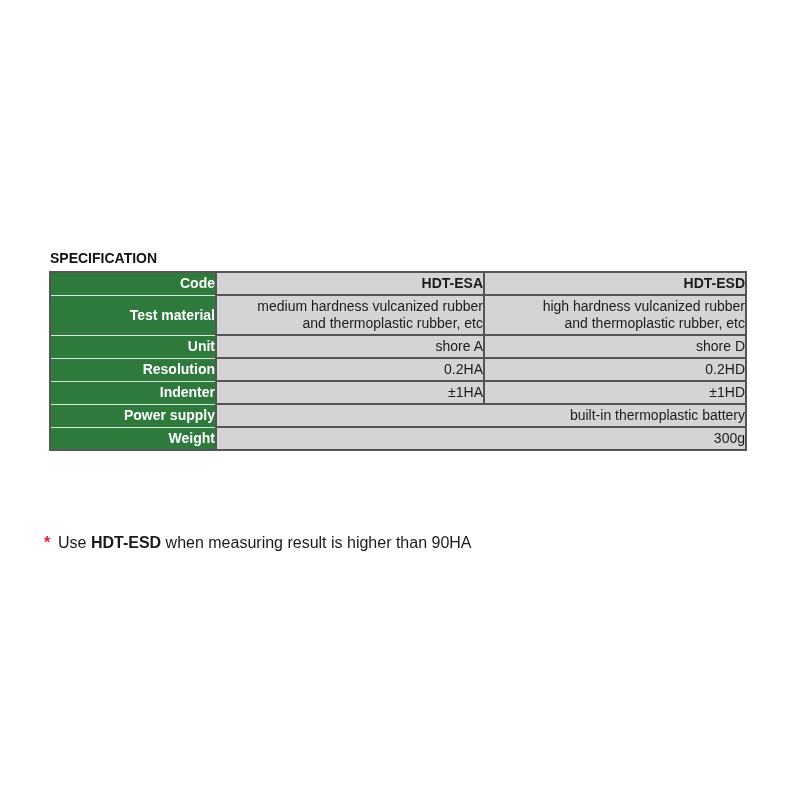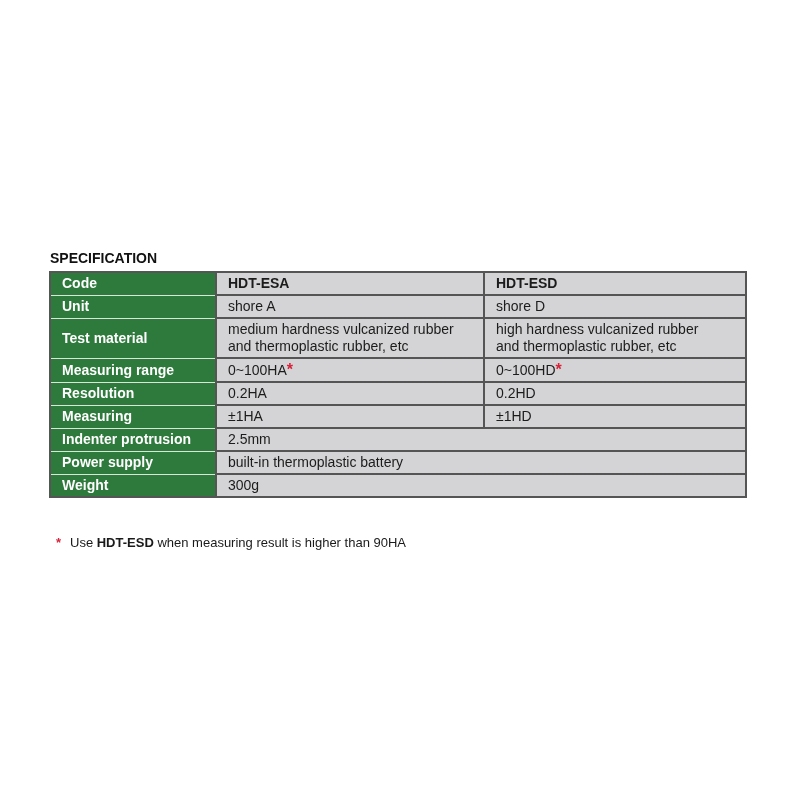--- a/index.html
+++ b/index.html
@@ -13,33 +13,33 @@
     }
     .spec-table {
       position: absolute; left: 49px; top: 271px; width: 696px;
       border-collapse: collapse; table-layout: fixed;
     }
     .spec-table col.c1 { width: 166px; }
     .spec-table col.c2 { width: 268px; }
     .spec-table col.c3 { width: 262px; }
     .spec-table td {
       font-size: 14px; line-height: 17px; padding: 2px 0 2px 11px;
-      border: 2px solid #555; vertical-align: middle; height: 17px;
+      border: 2px solid #555; vertical-align: middle; height: 17px; text-align: right;
     }
     .spec-table td.label {
       background: #2e7a3c; color: #ffffff; font-weight: bold;
       border-color: #d8e8d8 #555 #d8e8d8 #555; border-width: 1px 2px 1px 2px;
     }
     .spec-table tr:first-child td.label { border-top: 2px solid #555; }
     .spec-table tr:last-child td.label { border-bottom: 2px solid #555; }
     .spec-table td.val { background: #d4d4d6; color: #1c1c1c; }
     .spec-table td.head { font-weight: bold; }
     .star { color: #d8223a; font-weight: bold; font-size: 16px; }
     .notes {
-      position: absolute; left: 56px; top: 534px; font-size: 13px; line-height: 18px; color: #1a1a1a;
+      position: absolute; left: 44px; top: 534px; font-size: 16px; line-height: 18px; color: #1a1a1a;
     }
     .note-line { white-space: nowrap; }
     .note-star { color: #d8223a; font-weight: bold; display: inline-block; width: 14px; }
     .note-indent { display: inline-block; width: 14px; }
     b { font-weight: bold; }
   </style>
 </head>
 <body>
 
 <div class="title">SPECIFICATION</div>
@@ -50,53 +50,44 @@
       <col class="c2">
       <col class="c3">
     </colgroup>
   <tbody>
       <tr>
     <td class="label">Code</td>
     <td class="val head">HDT-ESA</td>
     <td class="val head">HDT-ESD</td>
   </tr>
   <tr>
-    <td class="label">Unit</td>
-    <td class="val">shore A</td>
-    <td class="val">shore D</td>
-  </tr>
-  <tr>
     <td class="label">Test material</td>
     <td class="val">
       <div>medium hardness vulcanized rubber</div>
       <div>and thermoplastic rubber, etc</div>
     </td>
     <td class="val">
       <div>high hardness vulcanized rubber</div>
       <div>and thermoplastic rubber, etc</div>
     </td>
   </tr>
   <tr>
-    <td class="label">Measuring range</td>
-    <td class="val"><span>0~100HA</span><span class="star">*</span></td>
-    <td class="val"><span>0~100HD</span><span class="star">*</span></td>
+    <td class="label">Unit</td>
+    <td class="val">shore A</td>
+    <td class="val">shore D</td>
   </tr>
   <tr>
     <td class="label">Resolution</td>
     <td class="val">0.2HA</td>
     <td class="val">0.2HD</td>
   </tr>
   <tr>
-    <td class="label">Measuring</td>
+    <td class="label">Indenter</td>
     <td class="val">±1HA</td>
     <td class="val">±1HD</td>
-  </tr>
-  <tr>
-    <td class="label">Indenter protrusion</td>
-    <td class="val" colspan="2">2.5mm</td>
   </tr>
   <tr>
     <td class="label">Power supply</td>
     <td class="val" colspan="2">built-in thermoplastic battery</td>
   </tr>
   <tr>
     <td class="label">Weight</td>
     <td class="val" colspan="2">300g</td>
   </tr>
 </tbody>

